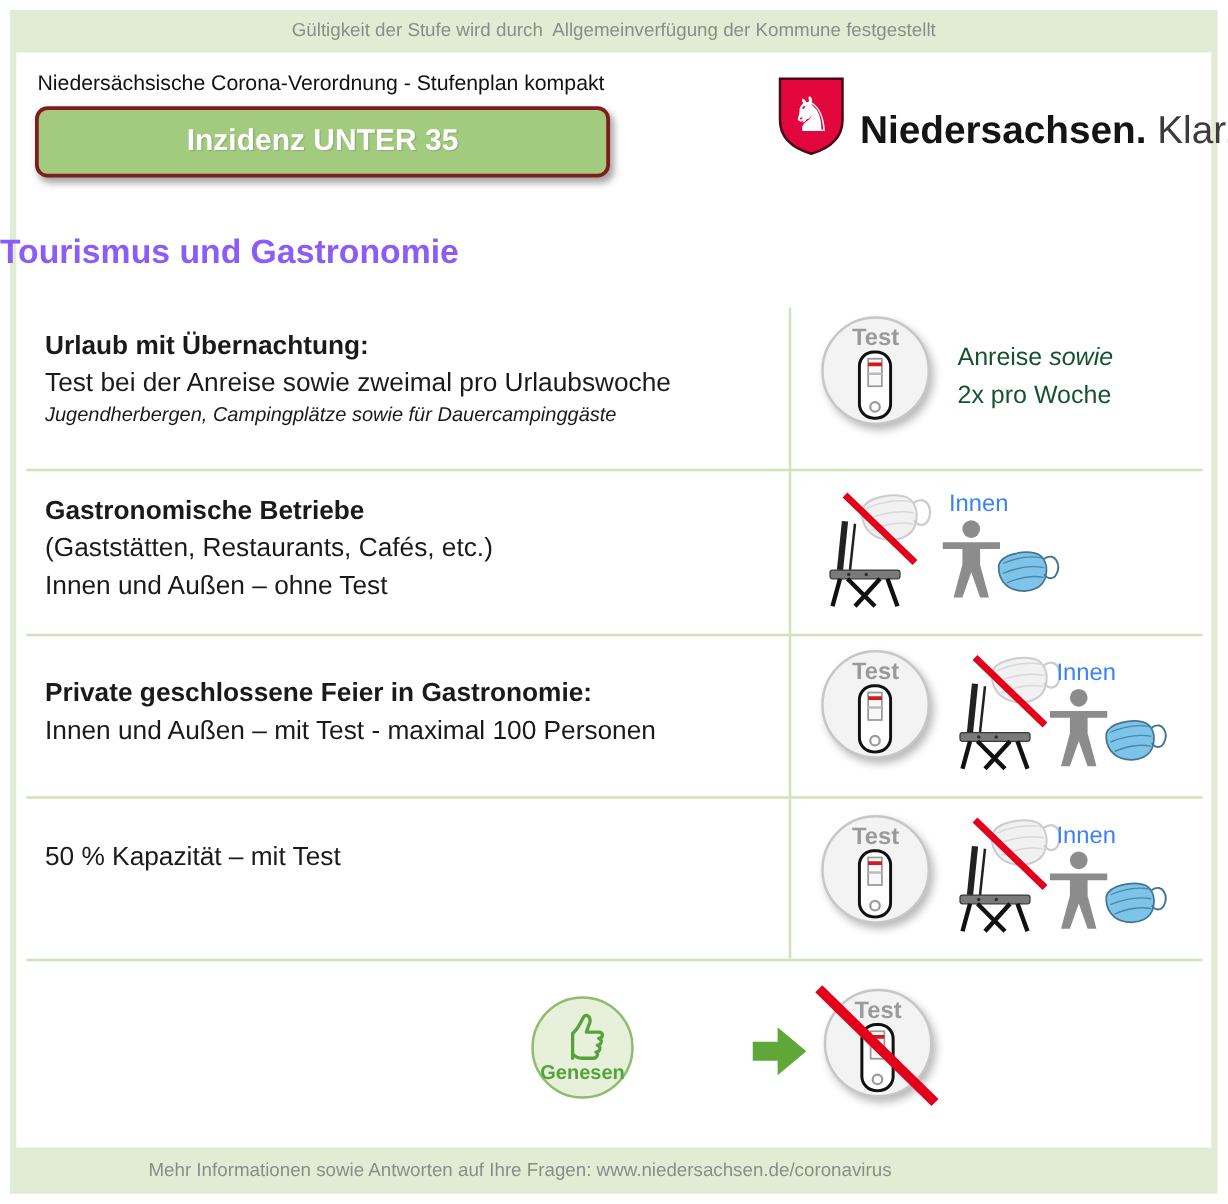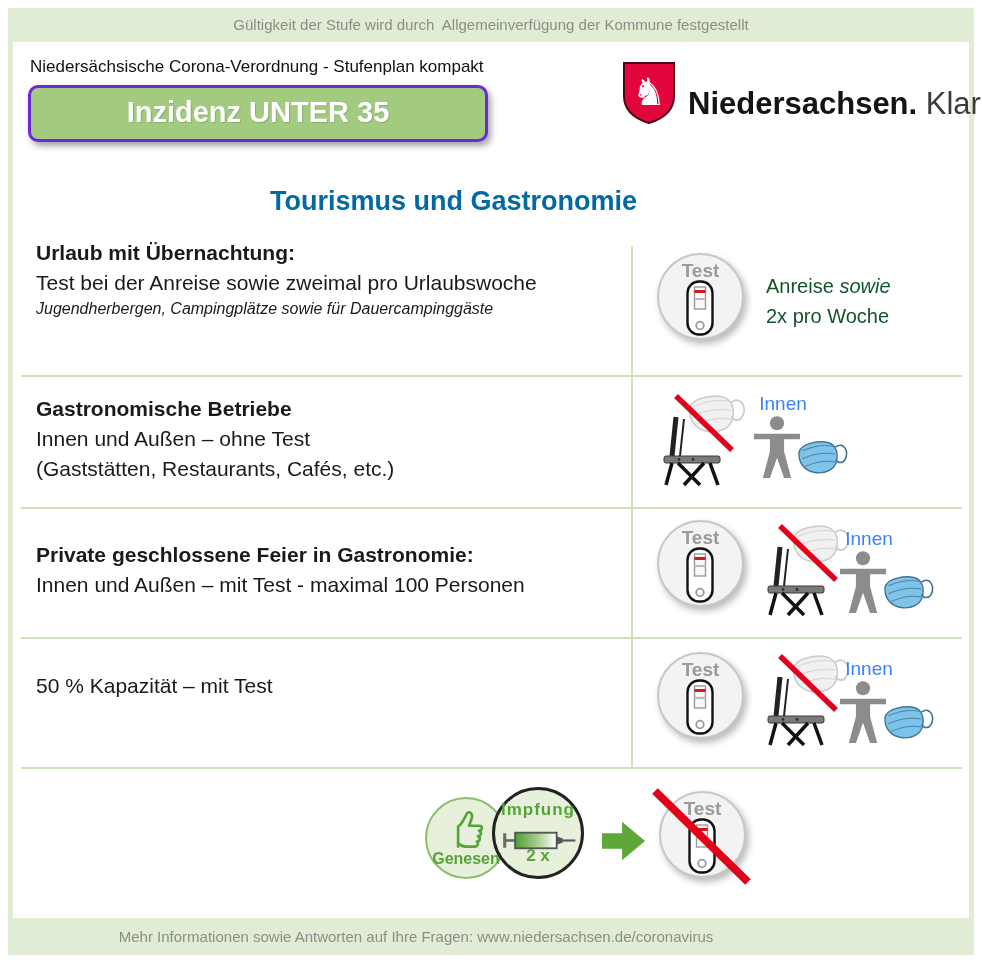--- a/index.html
+++ b/index.html
@@ -8,30 +8,30 @@
   .frame{position:absolute;left:8px;top:8px;width:966px;height:947px;background:#e0edd4;}
   .content{position:absolute;left:13px;top:42px;width:956px;height:876px;background:#ffffff;}
 
   .banner{position:absolute;left:8px;top:8px;width:966px;height:34px;line-height:34px;
           text-align:center;color:#8c8c8c;font-size:15px;white-space:pre;}
   .footer{position:absolute;left:8px;top:918px;width:816px;height:37px;line-height:37px;
           text-align:center;color:#8c8c8c;font-size:15px;}
 
   .subtitle{position:absolute;left:30px;top:57px;font-size:17px;font-weight:normal;color:#111;}
   .badge{position:absolute;left:28px;top:85px;width:460px;height:57px;background:#a2cb80;
-         border:3px solid #6d28d9;border-radius:10px;box-shadow:3px 4px 6px rgba(90,90,90,.55);
+         border:3px solid #7f1d1d;border-radius:10px;box-shadow:3px 4px 6px rgba(90,90,90,.55);
          box-sizing:border-box;text-align:center;line-height:49px;color:#ffffff;
-         font-size:29px;font-weight:bold;text-shadow:1px 1px 1px rgba(0,0,0,.15);}
+         font-size:24px;font-weight:bold;text-shadow:1px 1px 1px rgba(0,0,0,.15);}
   .shield{position:absolute;left:622px;top:61px;width:54px;height:64px;}
   .brand{position:absolute;left:688px;top:86px;font-size:31px;white-space:nowrap;}
   .brand-bold{font-weight:bold;color:#141414;}
   .brand-light{font-weight:300;color:#3c3c3c;}
 
-  .page-title{position:absolute;left:0;top:186px;width:907px;text-align:center;
-              font-size:27px;font-weight:bold;color:#0369a1;}
+  .page-title{position:absolute;left:0;top:186px;width:907px;
+              font-size:27px;font-weight:bold;color:#8b5cf6;}
 
   .vdiv{position:absolute;left:631px;top:246px;width:2px;height:521px;background:#cfe3b8;}
   .hdiv{position:absolute;left:21px;width:941px;height:2px;background:#cfe3b8;}
 
   .row-text{position:absolute;left:36px;width:590px;}
   .rh{font-size:21px;font-weight:bold;line-height:30px;}
   .rl{font-size:21px;line-height:30px;}
   .rn{font-size:16px;font-style:italic;line-height:21px;}
 
   
@@ -146,41 +146,41 @@
   </div>
 
   <div class="page-title">Tourismus und Gastronomie</div>
 
   <div class="vdiv"></div>
   <div class="hdiv" style="top:375px"></div>
   <div class="hdiv" style="top:507px"></div>
   <div class="hdiv" style="top:637px"></div>
   <div class="hdiv" style="top:767px"></div>
 
-  <div class="row-text" style="top:238px">
+  <div class="row-text" style="top:262px">
     <div class="rh">Urlaub mit Übernachtung:</div>
     <div class="rl">Test bei der Anreise sowie zweimal pro Urlaubswoche</div>
     <div class="rn">Jugendherbergen, Campingplätze sowie für Dauercampinggäste</div>
   </div>
   <div class="test-badge" style="left:657px;top:253px">
     <div class="tb-circle"></div>
     <span class="tb-label">Test</span>
     <svg class="tb-cassette" viewBox="0 0 28 56">
         <use href="#cassette-g"></use>
       </svg>
   </div>
   <div class="r1-caption">
     <div><span>Anreise</span> <i>sowie</i></div>
     <div>2x pro Woche</div>
   </div>
 
   <div class="row-text" style="top:394px">
     <div class="rh">Gastronomische Betriebe</div>
+    <div class="rl">(Gaststätten, Restaurants, Cafés, etc.)</div>
     <div class="rl">Innen und Außen – ohne Test</div>
-    <div class="rl">(Gaststätten, Restaurants, Cafés, etc.)</div>
   </div>
   <svg class="chair-group" style="left:648px;top:390px" viewBox="0 0 100 100">
     <use href="#mask-pale-g" transform="translate(38,2) rotate(-5 25 20)"></use>
     <use href="#chair-g" transform="translate(16,26)"></use>
     <line class="redline" x1="28" y1="6" x2="84" y2="60"></line>
   </svg>
   <div class="innen-group" style="left:746px;top:390px">
     <span class="innen-label">Innen</span>
     <svg class="ig-person" viewBox="0 0 52 72">
         <use href="#person-g"></use>
@@ -240,27 +240,20 @@
         <use href="#mask-blue-g"></use>
       </svg>
   </div>
 
   <div class="ex-circle genesen">
     <svg class="gen-thumb" viewBox="0 0 40 40">
         <use href="#thumb-g"></use>
       </svg>
     <span class="gen-label">Genesen</span>
   </div>
-  <div class="ex-circle impfung">
-    <span class="imp-label">Impfung</span>
-    <svg class="imp-syr" viewBox="0 0 72 26">
-        <use href="#syringe-g"></use>
-      </svg>
-    <span class="imp-count">2 x</span>
-  </div>
   <svg class="arrow" viewBox="0 0 46 42">
       <use href="#arrow-g"></use>
     </svg>
   <div class="test-badge" style="left:659px;top:791px">
     <div class="tb-circle"></div>
     <span class="tb-label">Test</span>
     <svg class="tb-cassette" viewBox="0 0 28 56">
         <use href="#cassette-g"></use>
       </svg>
   </div>

